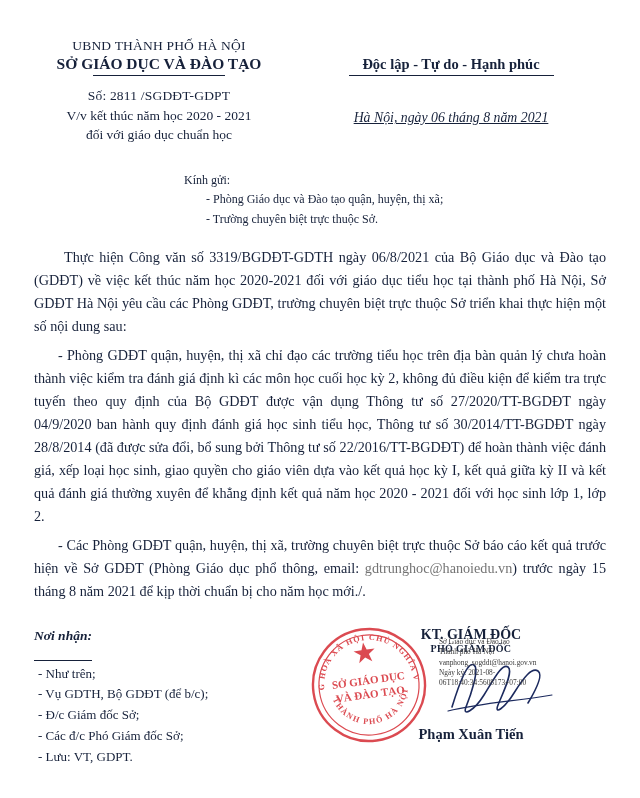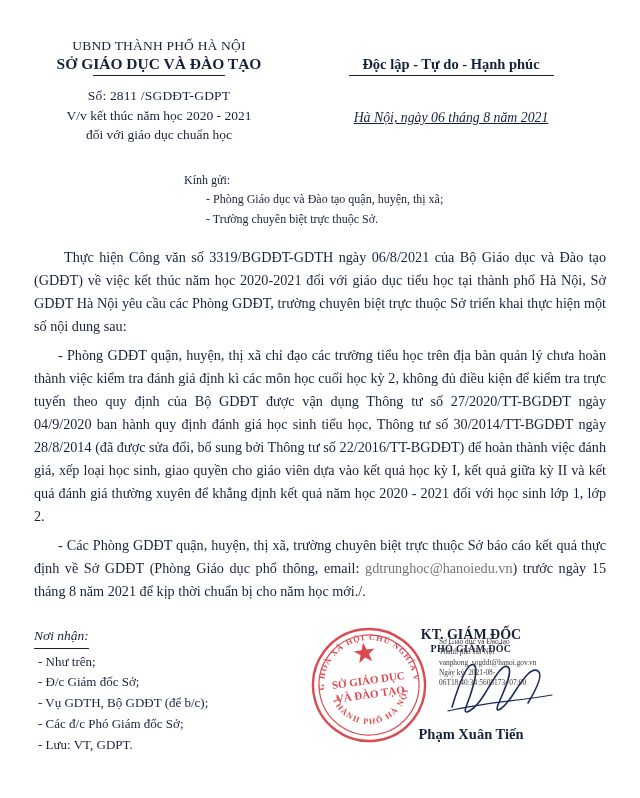--- a/index.html
+++ b/index.html
@@ -113,26 +113,26 @@
     display: flex;
     justify-content: space-between;
     position: relative;
   }
   .recv {
     width: 260px;
     font-size: 13px;
     line-height: 1.6;
   }
   .recv-title {
-    font-weight: normal;
+    font-weight: bold;
     font-style: italic;
     font-size: 13.5px;
     display: inline-block;
     border-bottom: 1px solid #16213a;
-    padding-bottom: 1px;
+    padding-bottom: 13px;
     margin-bottom: 3px;
   }
   .recv ul { list-style: none; margin: 0; padding: 0; }
   .recv li { padding-left: 4px; }
 
   .signblock {
     width: 270px;
     text-align: center;
     position: relative;
     padding-top: 2px;
@@ -210,31 +210,31 @@
 
   <div class="recipients">
     <div class="kinh-gui">Kính gửi:</div>
     <div class="rcp-item">- Phòng Giáo dục và Đào tạo quận, huyện, thị xã;</div>
     <div class="rcp-item">- Trường chuyên biệt trực thuộc Sở.</div>
   </div>
 
   <div class="body-text">
     <p>Thực hiện Công văn số 3319/BGDĐT-GDTH ngày 06/8/2021 của Bộ Giáo dục và Đào tạo (GDĐT) về việc kết thúc năm học 2020-2021 đối với giáo dục tiểu học tại thành phố Hà Nội, Sở GDĐT Hà Nội yêu cầu các Phòng GDĐT, trường chuyên biệt trực thuộc Sở triển khai thực hiện một số nội dung sau:</p>
     <p class="dash">- Phòng GDĐT quận, huyện, thị xã chỉ đạo các trường tiểu học trên địa bàn quản lý chưa hoàn thành việc kiểm tra đánh giá định kì các môn học cuối học kỳ 2, không đủ điều kiện để kiểm tra trực tuyến theo quy định của Bộ GDĐT được vận dụng Thông tư số 27/2020/TT-BGDĐT ngày 04/9/2020 ban hành quy định đánh giá học sinh tiểu học, Thông tư số 30/2014/TT-BGDĐT ngày 28/8/2014 (đã được sửa đổi, bổ sung bởi Thông tư số 22/2016/TT-BGDĐT) để hoàn thành việc đánh giá, xếp loại học sinh, giao quyền cho giáo viên dựa vào kết quả học kỳ I, kết quả giữa kỳ II và kết quả đánh giá thường xuyên để khẳng định kết quả năm học 2020 - 2021 đối với học sinh lớp 1, lớp 2.</p>
-    <p class="dash"><span>- Các Phòng GDĐT quận, huyện, thị xã, trường chuyên biệt trực thuộc Sở báo cáo kết quả thực định về Sở GDĐT (Phòng Giáo dục phổ thông, email: </span><span class="email">gdtrunghoc@hanoiedu.vn</span><span>) trước ngày 15 tháng 8 năm 2021 để kịp thời chuẩn bị cho năm học mới./.</span></p>
+    <p class="dash"><span>- Các Phòng GDĐT quận, huyện, thị xã, trường chuyên biệt trực thuộc Sở báo cáo kết quả trước hiện về Sở GDĐT (Phòng Giáo dục phổ thông, email: </span><span class="email">gdtrunghoc@hanoiedu.vn</span><span>) trước ngày 15 tháng 8 năm 2021 để kịp thời chuẩn bị cho năm học mới./.</span></p>
   </div>
 
   <div class="footer">
 
     <div class="recv">
       <div class="recv-title">Nơi nhận:</div>
       <ul>
         <li>- Như trên;</li>
+        <li>- Vụ GDTH, Bộ GDĐT (để b/c);</li>
         <li>- Đ/c Giám đốc Sở;</li>
-        <li>- Vụ GDTH, Bộ GDĐT (để b/c);</li>
         <li>- Các đ/c Phó Giám đốc Sở;</li>
         <li>- Lưu: VT, GDPT.</li>
       </ul>
     </div>
 
     <div class="signblock">
       <div class="sign-l1">KT. GIÁM ĐỐC</div>
       <div class="sign-l2">PHÓ GIÁM ĐỐC</div>
 
       <svg class="squiggle" viewBox="0 0 130 70">

